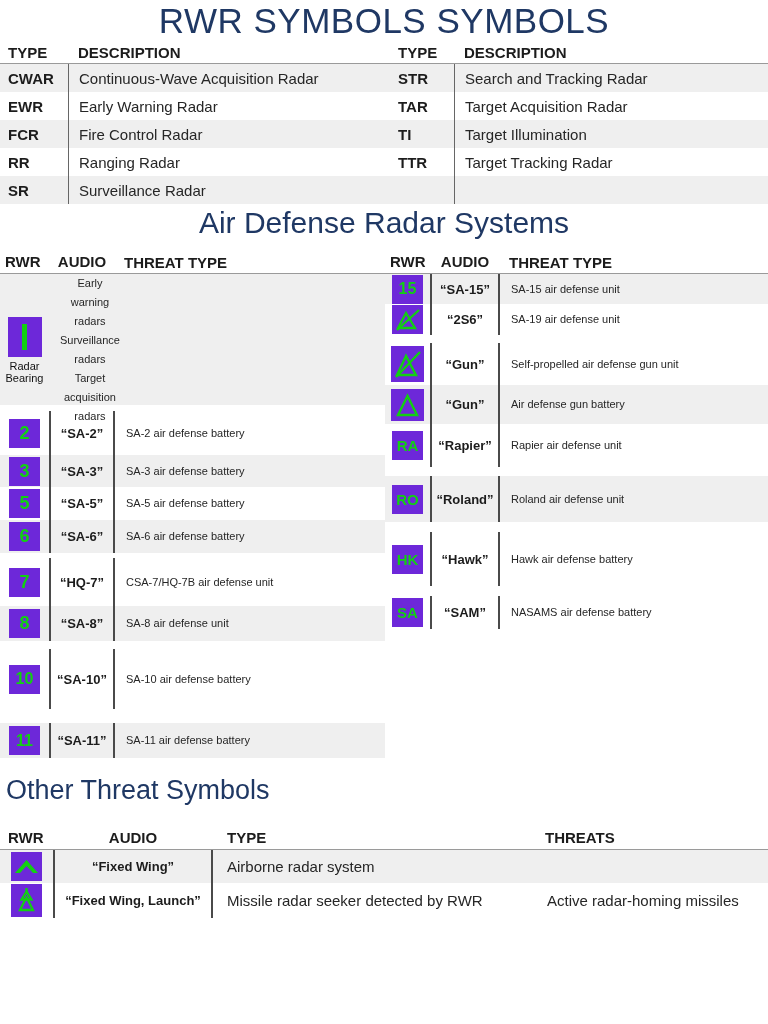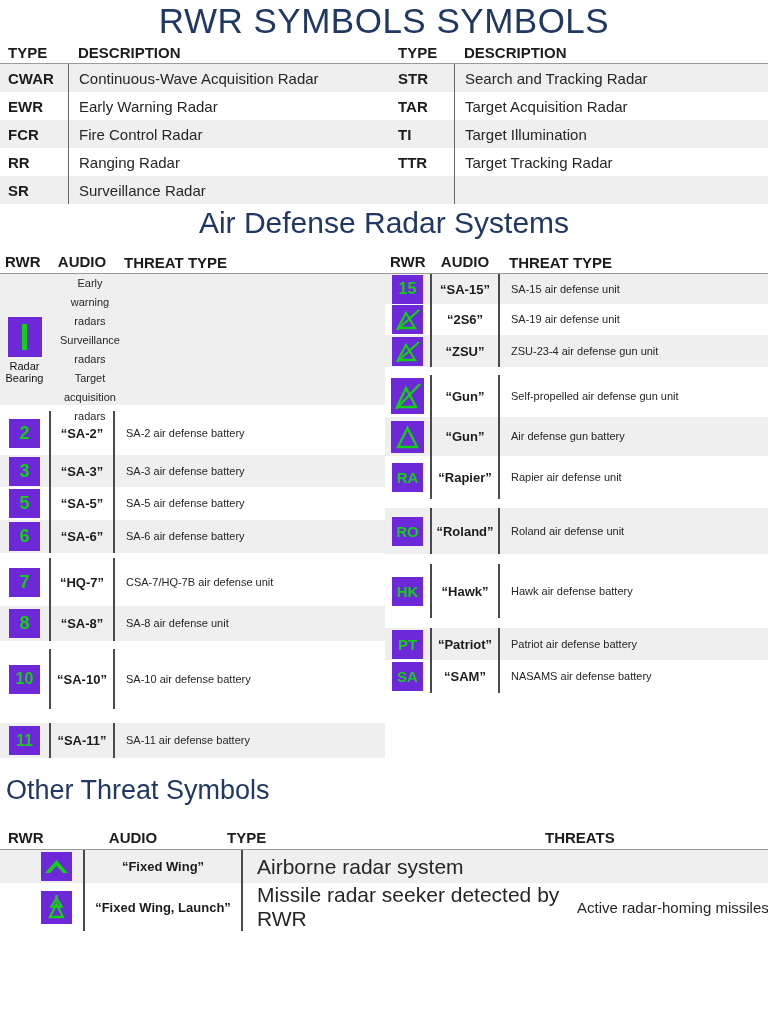--- a/index.html
+++ b/index.html
@@ -89,29 +89,29 @@
   .gap10{height:10px;} .gap14{height:14px;}
 
   
   .ot{width:768px;margin-top:20px;}
   .ot-head,.ot-row{display:grid;grid-template-columns:53px 160px 332px 223px;}
   .ot-head{height:24px;align-items:center;border-bottom:1.5px solid var(--rule);}
   .ot-head .th{font-weight:700;font-size:15px;}
   .ot-head .th.rwr{padding-left:8px;}
   .ot-head .th.aud{text-align:center;}
   .ot-head .th.type{padding-left:14px;}
-  .ot-row{align-items:center;padding-left:30px;}
+  .ot-row{align-items:center;}
   .ot-row.g{background:var(--rowgray);}
   .ot-sym{align-self:stretch;display:flex;align-items:center;justify-content:center;}
   .ot-audio{
     align-self:stretch;display:flex;align-items:center;justify-content:center;
     font-weight:700;font-size:13px;
     border-left:2px solid var(--divider);border-right:2px solid var(--divider);
   }
-  .ot-type{font-size:21px;color:#262626;padding-left:14px;}
+  .ot-type{font-size:15px;color:#262626;padding-left:14px;}
   .ot-threats{font-size:15px;color:#262626;padding-left:2px;}
 </style>
 </head>
 <body>
 
 <div class="h-main">RWR SYMBOLS SYMBOLS</div>
 
 <div class="tt">
   <div class="tt-head">
     <div class="th">TYPE</div>
@@ -270,32 +270,20 @@
           <div class="sq">
             <svg width="27" height="25" viewBox="0 0 27 25">
                 <polygon points="12,6 4,21 21,21" fill="none" stroke="#12d012" stroke-width="2.3"></polygon>
                 <line x1="3" y1="23" x2="25" y2="3" stroke="#12d012" stroke-width="2.3"></line>
               </svg>
           </div>
         </div>
         <div class="cell-audio">“2S6”</div>
         <div class="cell-threat">SA-19 air defense unit</div>
       </div>
-      <div class="adr-row g" style="height:32px;">
-        <div class="cell-sym">
-          <div class="sq">
-            <svg width="27" height="25" viewBox="0 0 27 25">
-                <polygon points="12,6 4,21 21,21" fill="none" stroke="#12d012" stroke-width="2.3"></polygon>
-                <line x1="3" y1="23" x2="25" y2="3" stroke="#12d012" stroke-width="2.3"></line>
-              </svg>
-          </div>
-        </div>
-        <div class="cell-audio">“ZSU”</div>
-        <div class="cell-threat">ZSU-23-4 air defense gun unit</div>
-      </div>
     </div>
     <div class="gap8"></div>
 
     <div class="blk">
       <div class="adr-row" style="height:42px;">
         <div class="cell-sym">
           <div class="sq tall36">
             <svg width="29" height="32" viewBox="0 0 29 32">
                 <polygon points="13,8 4,27 23,27" fill="none" stroke="#12d012" stroke-width="2.4"></polygon>
                 <line x1="3" y1="29" x2="27" y2="4" stroke="#12d012" stroke-width="2.4"></line>
@@ -342,27 +330,20 @@
         <div class="cell-sym">
             <div class="sq letters">HK</div>
           </div>
         <div class="cell-audio">“Hawk”</div>
         <div class="cell-threat">Hawk air defense battery</div>
       </div>
     </div>
     <div class="gap10"></div>
 
     <div class="blk">
-      <div class="adr-row g" style="height:32px;">
-        <div class="cell-sym">
-            <div class="sq letters">PT</div>
-          </div>
-        <div class="cell-audio">“Patriot”</div>
-        <div class="cell-threat">Patriot air defense battery</div>
-      </div>
       <div class="adr-row" style="height:33px;">
         <div class="cell-sym">
             <div class="sq letters">SA</div>
           </div>
         <div class="cell-audio">“SAM”</div>
         <div class="cell-threat">NASAMS air defense battery</div>
       </div>
     </div>
   </div>
 </div>

